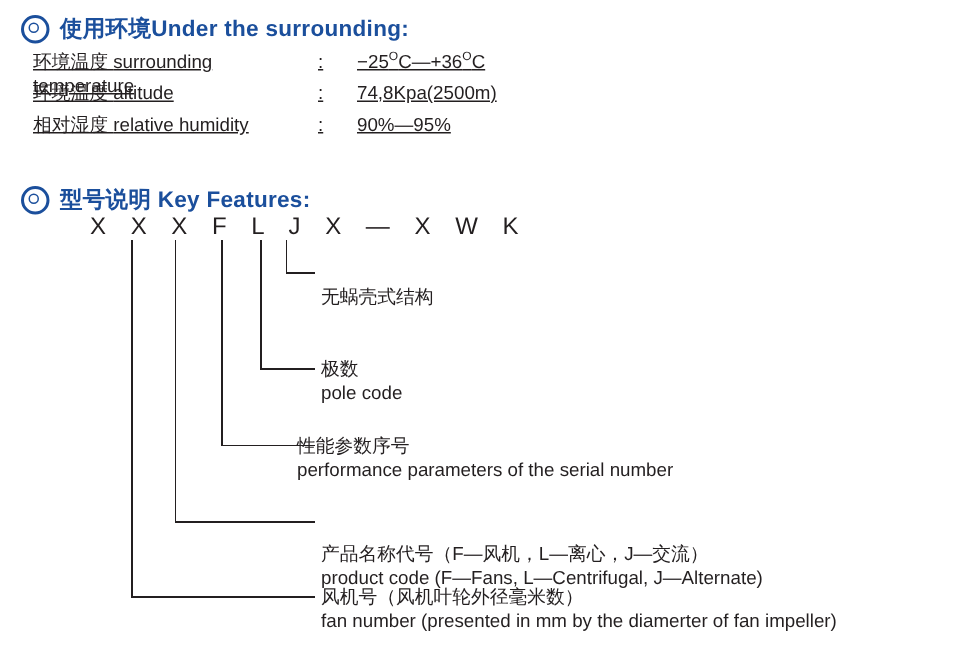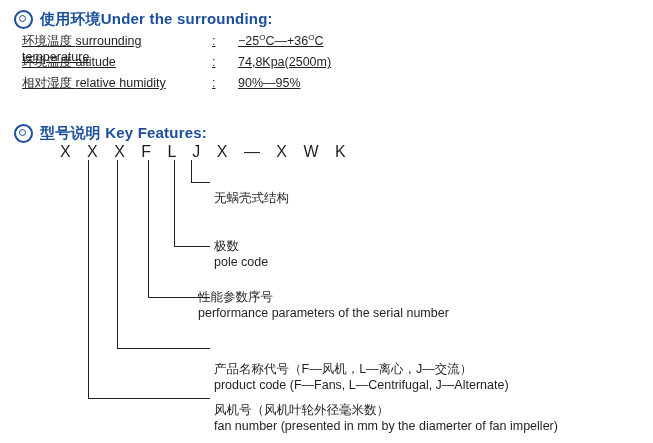--- a/index.html
+++ b/index.html
@@ -191,18 +191,18 @@
   <div class="leader-text" style="left:198px; top:289px;">
     <span class="cn">性能参数序号</span>
     <span class="en">performance parameters of the serial number</span>
   </div>
 
   <div class="leader-text" style="left:214px; top:324px;margin-top:37px;">
     <span class="cn">产品名称代号（F—风机，L—离心，J—交流）</span>
     <span class="en">product code (F—Fans, L—Centrifugal, J—Alternate)</span>
   </div>
 
-  <div class="leader-text" style="left:214px; top:390px;margin-top:12px;">
+  <div class="leader-text" style="left:214px; top:390px;">
     <span class="cn">风机号（风机叶轮外径毫米数）</span>
     <span class="en">fan number (presented in mm by the diamerter of fan impeller)</span>
   </div>
 
 </div>
 
 </body></html>

